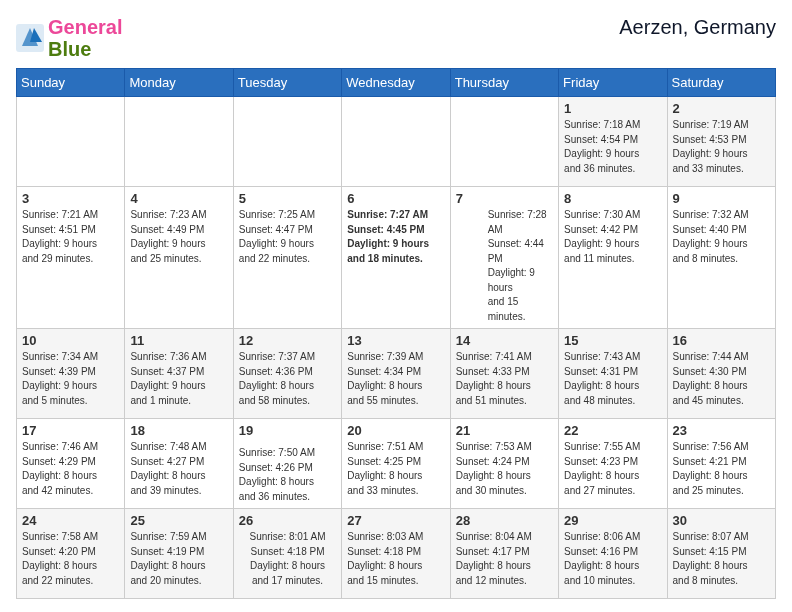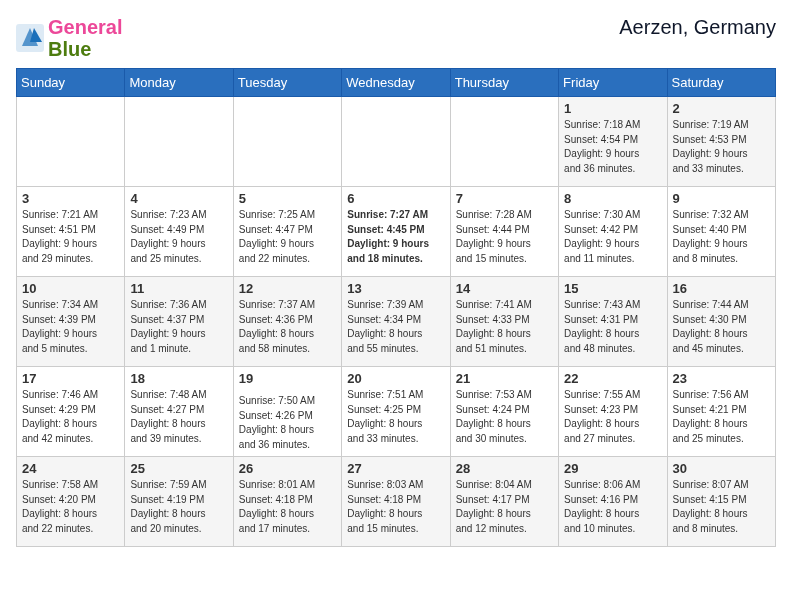--- a/index.html
+++ b/index.html
@@ -163,21 +163,21 @@
         </td>
         <td>
           <span class="day-number">6</span>
           <div class="day-info" style="white-space: pre-line; font-weight: bold;">Sunrise: 7:27 AM
 Sunset: 4:45 PM
 Daylight: 9 hours
 and 18 minutes.</div>
         </td>
         <td>
           <span class="day-number">7</span>
-          <div class="day-info" style="white-space: pre-line;">Sunrise: 7:28 AM
+          <div class="day-info" style="white-space: pre-line; margin-left: 32px;">Sunrise: 7:28 AM
 Sunset: 4:44 PM
 Daylight: 9 hours
 and 15 minutes.</div>
         </td>
         <td>
           <span class="day-number">8</span>
           <div class="day-info" style="white-space: pre-line;">Sunrise: 7:30 AM
 Sunset: 4:42 PM
 Daylight: 9 hours
 and 11 minutes.</div>
@@ -302,21 +302,21 @@
         </td>
         <td>
           <span class="day-number">25</span>
           <div class="day-info" style="white-space: pre-line;">Sunrise: 7:59 AM
 Sunset: 4:19 PM
 Daylight: 8 hours
 and 20 minutes.</div>
         </td>
         <td>
           <span class="day-number">26</span>
-          <div class="day-info" style="white-space: pre-line;">Sunrise: 8:01 AM
+          <div class="day-info" style="white-space: pre-line; text-align: center;">Sunrise: 8:01 AM
 Sunset: 4:18 PM
 Daylight: 8 hours
 and 17 minutes.</div>
         </td>
         <td>
           <span class="day-number">27</span>
           <div class="day-info" style="white-space: pre-line;">Sunrise: 8:03 AM
 Sunset: 4:18 PM
 Daylight: 8 hours
 and 15 minutes.</div>

